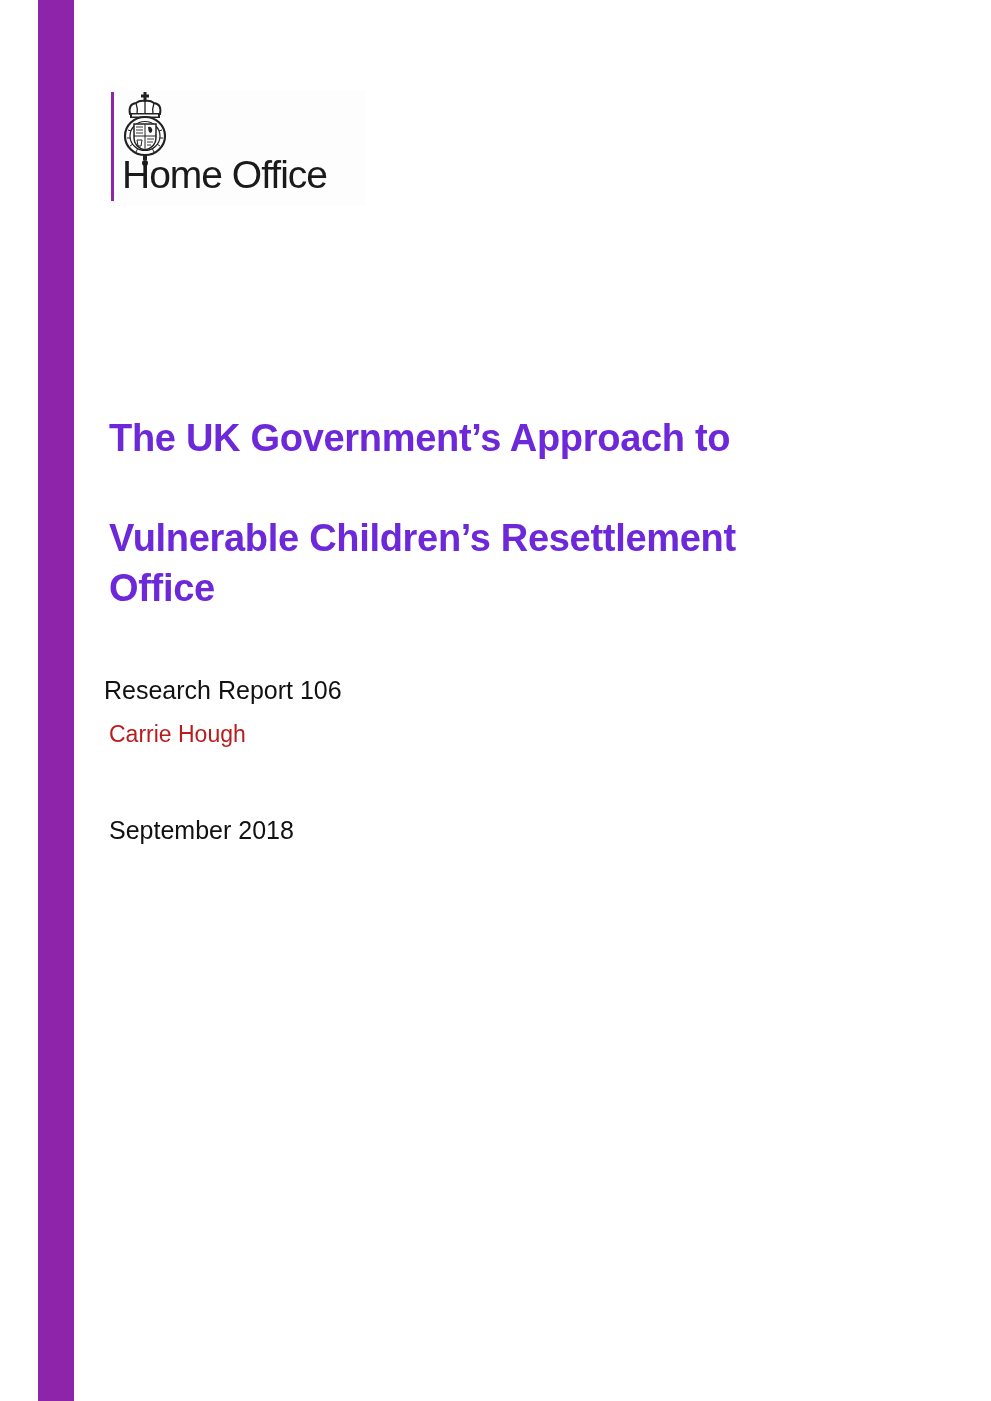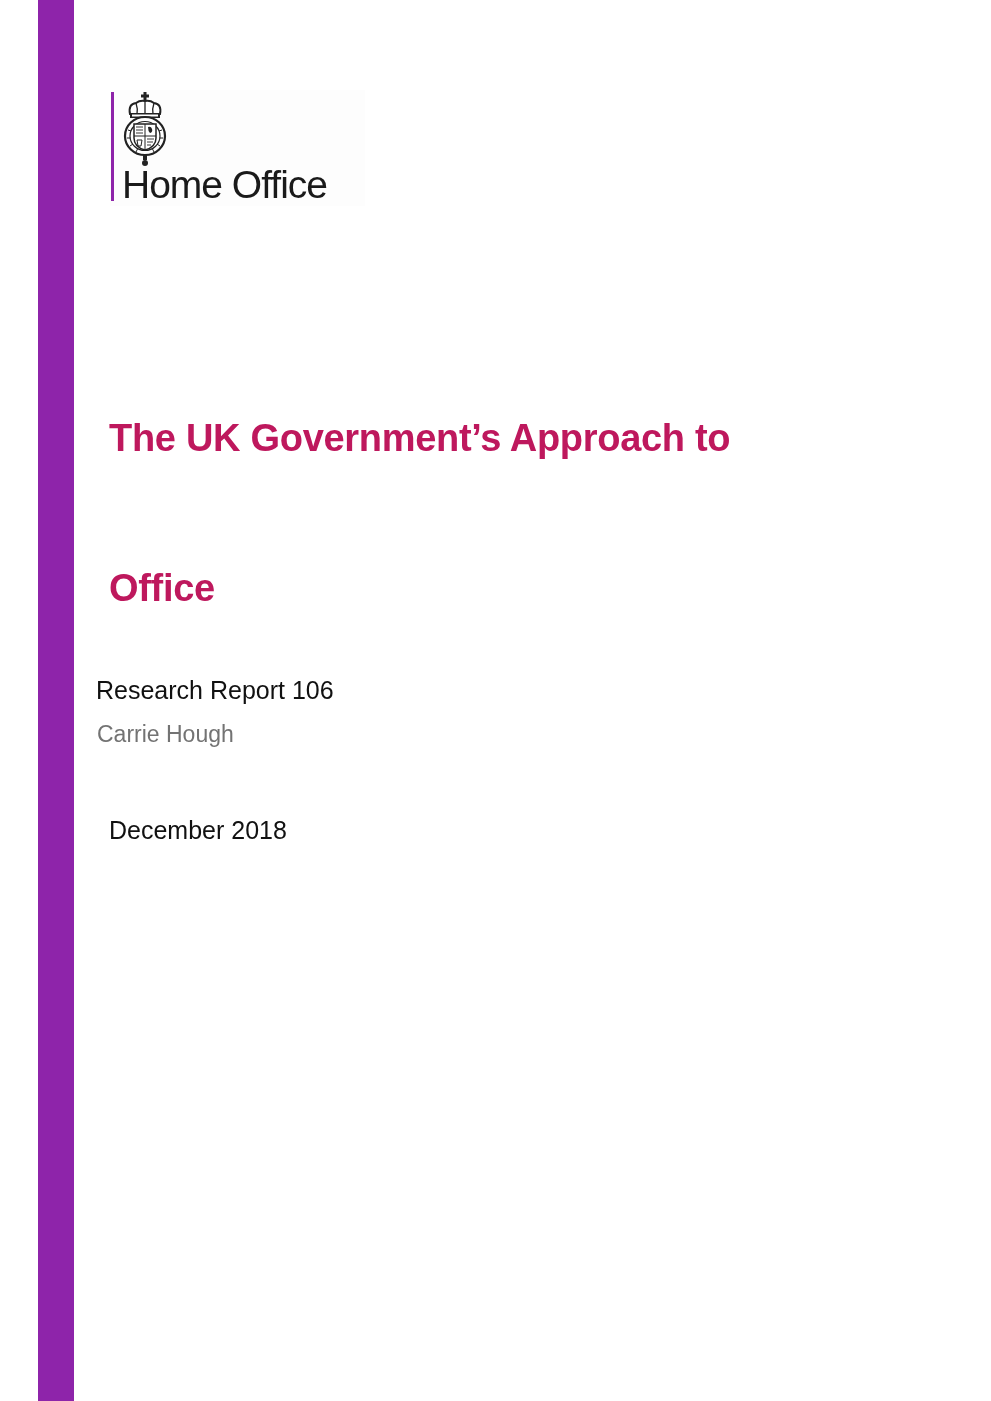--- a/index.html
+++ b/index.html
@@ -42,55 +42,55 @@
     .crest {
       position: absolute;
       left: 122px;
       top: 92px;
       width: 46px;
       height: 76px;
     }
     .logo-text {
       position: absolute;
       left: 122px;
-      top: 163px;
+      top: 153px;
       font-size: 39px;
       line-height: 44px;
       font-weight: normal;
       color: #1a1a1a;
       letter-spacing: -1px;
       white-space: nowrap;
     }
     .title {
       position: absolute;
       left: 109px;
       top: 413px;
       width: 840px;
       margin: 0;
       font-size: 38px;
       line-height: 50px;
       font-weight: bold;
-      color: #be185d;
+      color: #6d28d9;
       letter-spacing: -0.3px;
     }
     .report-number {
       position: absolute;
-      left: 96px;
+      left: 104px;
       top: 675px;
       font-size: 25px;
       line-height: 30px;
       color: #111;
     }
     .author {
       position: absolute;
-      left: 97px;
+      left: 109px;
       top: 720px;
       font-size: 23px;
       line-height: 28px;
-      color: #737373;
+      color: #b91c1c;
     }
     .date {
       position: absolute;
       left: 109px;
       top: 815px;
       font-size: 25px;
       line-height: 30px;
       color: #111;
     }
   </style>
@@ -142,19 +142,19 @@
 
   <rect x="21" y="62" width="4" height="6" fill="#222"></rect>
   <circle cx="23" cy="71" r="3" fill="#222"></circle>
 </svg>
 
 <div class="logo-text">Home Office</div>
 
 <h1 class="title">
   <span>The UK Government’s Approach to</span><br>
   <br>
-  <br>
+  <span>Vulnerable Children’s Resettlement</span><br>
   <span>Office</span>
 </h1>
 
 <div class="report-number">Research Report 106</div>
 <div class="author">Carrie Hough</div>
-<div class="date">December 2018</div>
+<div class="date">September 2018</div>
 
 </body></html>

